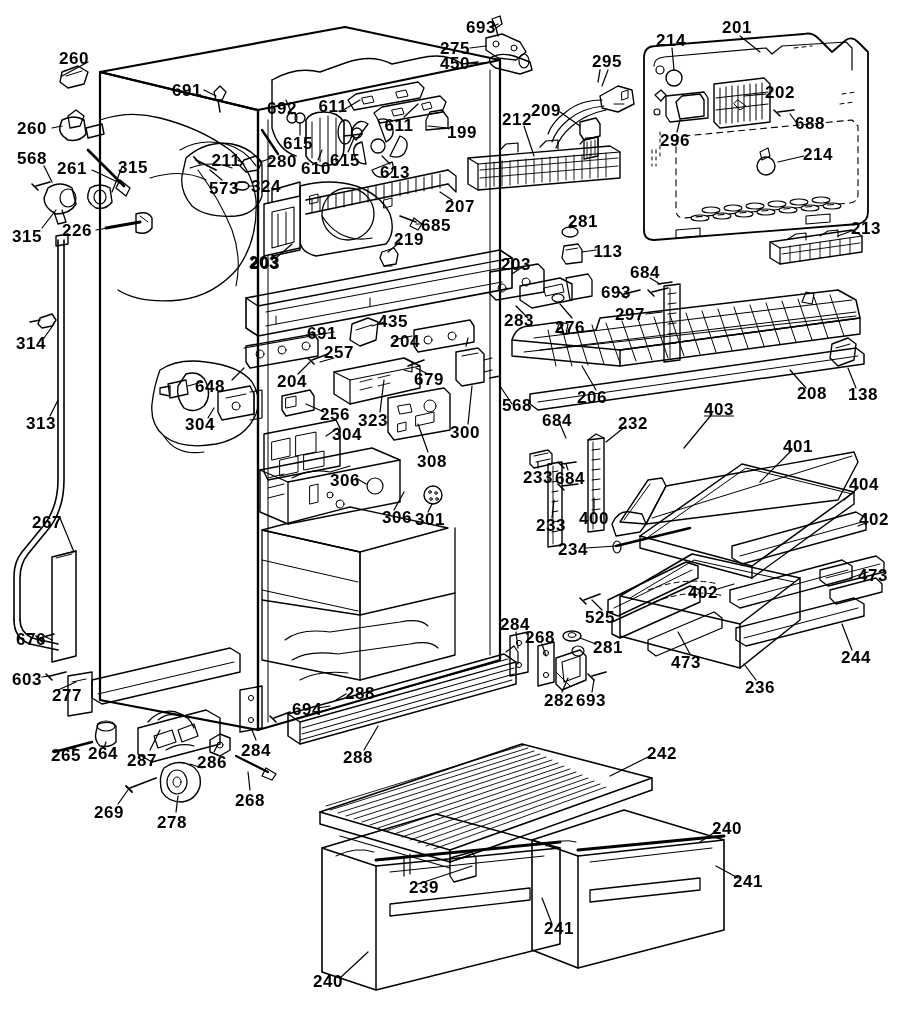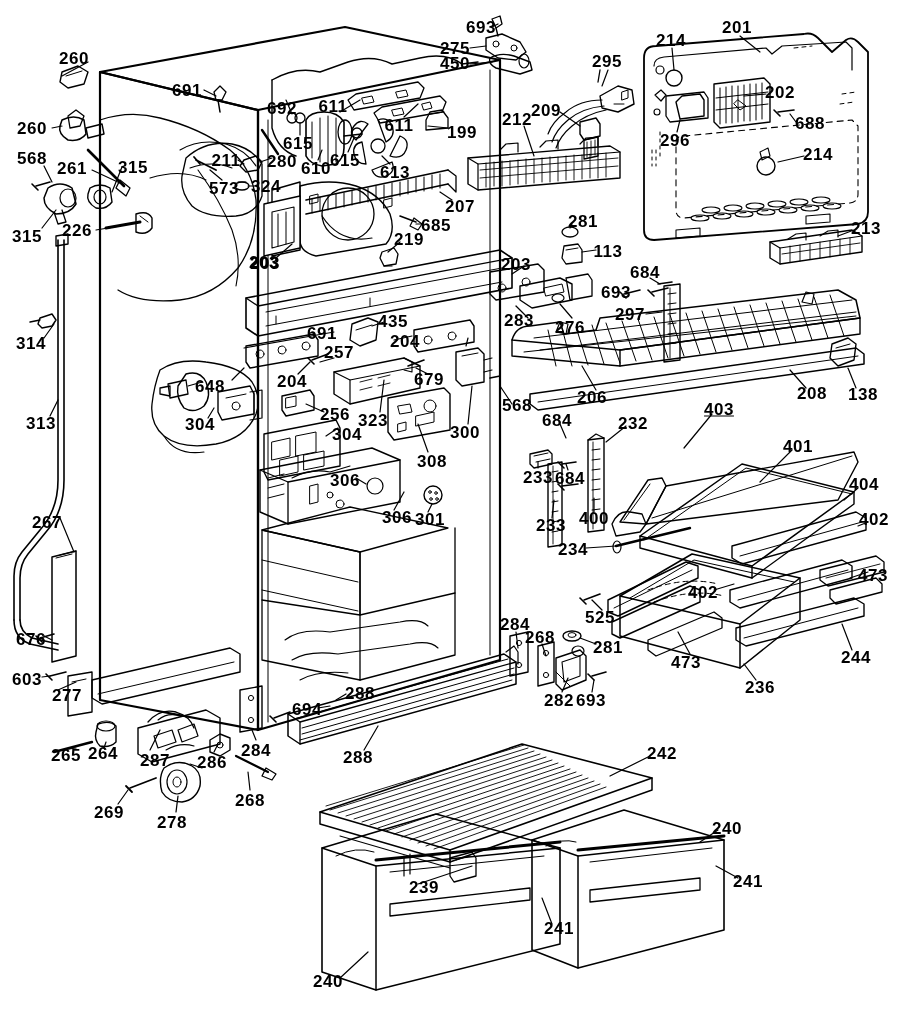--- a/index.html
+++ b/index.html
@@ -879,21 +879,21 @@
       <div class="callout" style="left: 27px; top: 236px;">315</div>
       <div class="callout" style="left: 77px; top: 230px;">226</div>
       <div class="callout" style="left: 31px; top: 343px;">314</div>
       <div class="callout" style="left: 41px; top: 423px;">313</div>
       <div class="callout" style="left: 47px; top: 522px;">267</div>
       <div class="callout" style="left: 31px; top: 639px;">676</div>
       <div class="callout" style="left: 27px; top: 679px;">603</div>
       <div class="callout" style="left: 39px; top: 695px; margin-left: 28px;">277</div>
       <div class="callout" style="left: 66px; top: 755px;">265</div>
       <div class="callout" style="left: 103px; top: 753px;">264</div>
-      <div class="callout" style="left: 155px; top: 760px;">287</div>
+      <div class="callout" style="left: 142px; top: 760px;">287</div>
       <div class="callout" style="left: 109px; top: 812px;">269</div>
       <div class="callout" style="left: 172px; top: 822px;">278</div>
       <div class="callout" style="left: 212px; top: 762px;">286</div>
       <div class="callout" style="left: 250px; top: 800px;">268</div>
       <div class="callout" style="left: 256px; top: 750px;">284</div>
       <div class="callout" style="left: 187px; top: 90px;">691</div>
       <div class="callout" style="left: 282px; top: 108px;">692</div>
       <div class="callout" style="left: 333px; top: 106px;">611</div>
       <div class="callout" style="left: 399px; top: 125px;">611</div>
       <div class="callout" style="left: 462px; top: 132px;">199</div>

